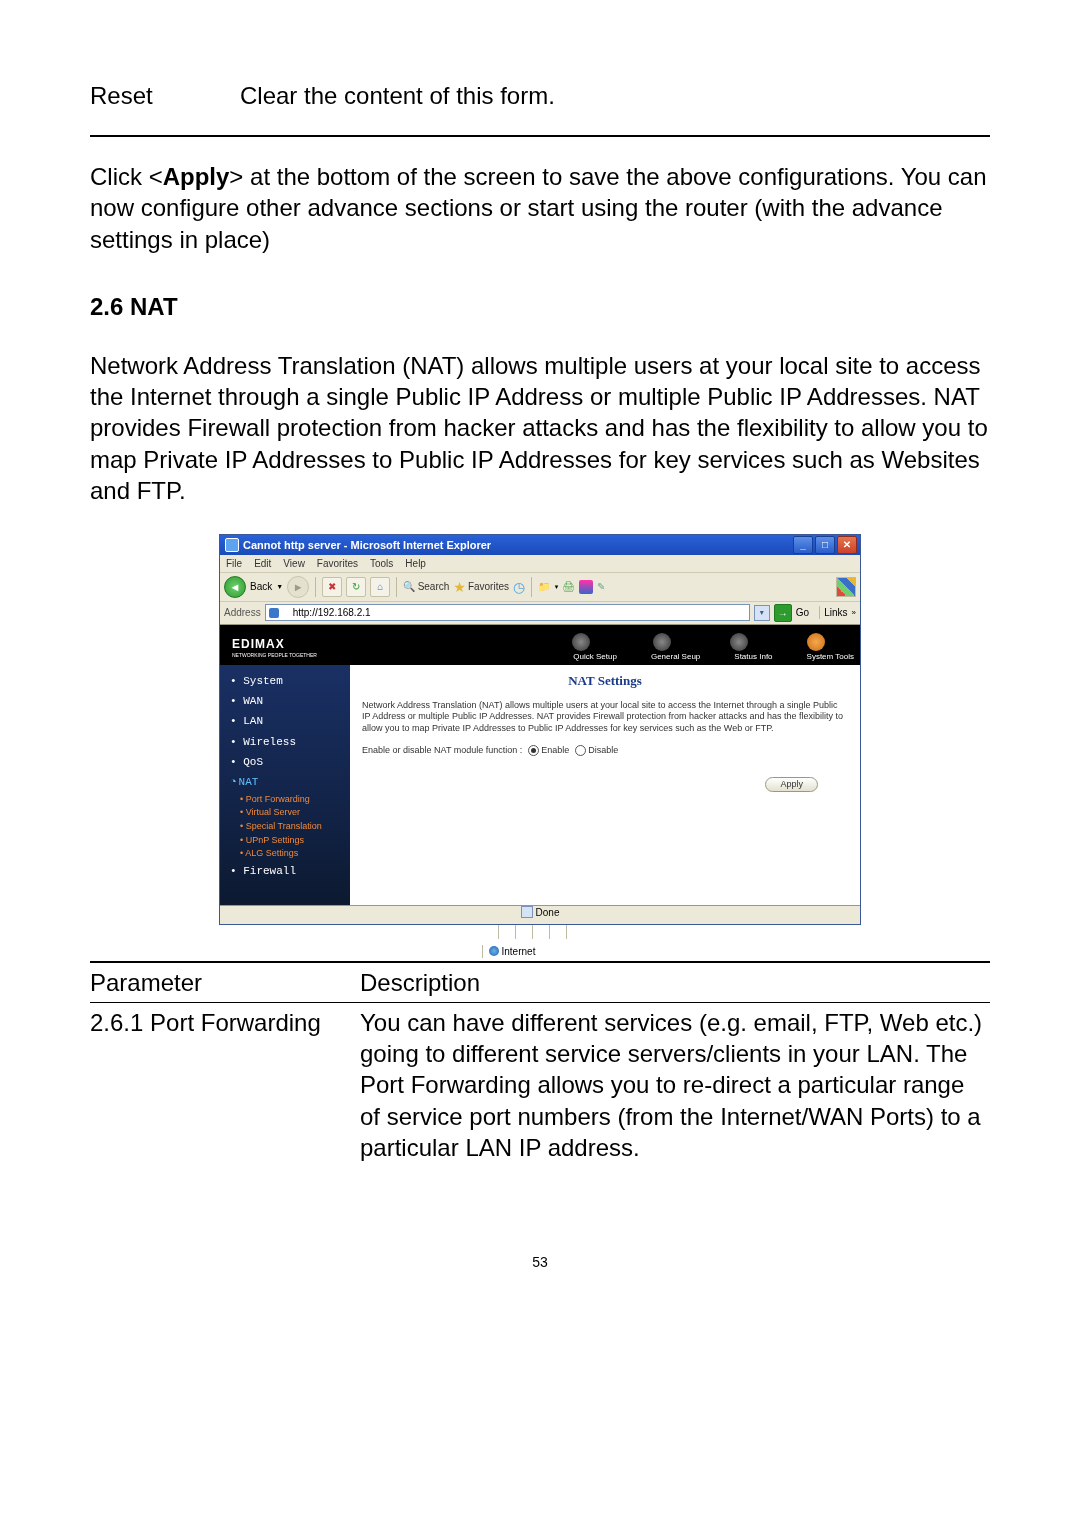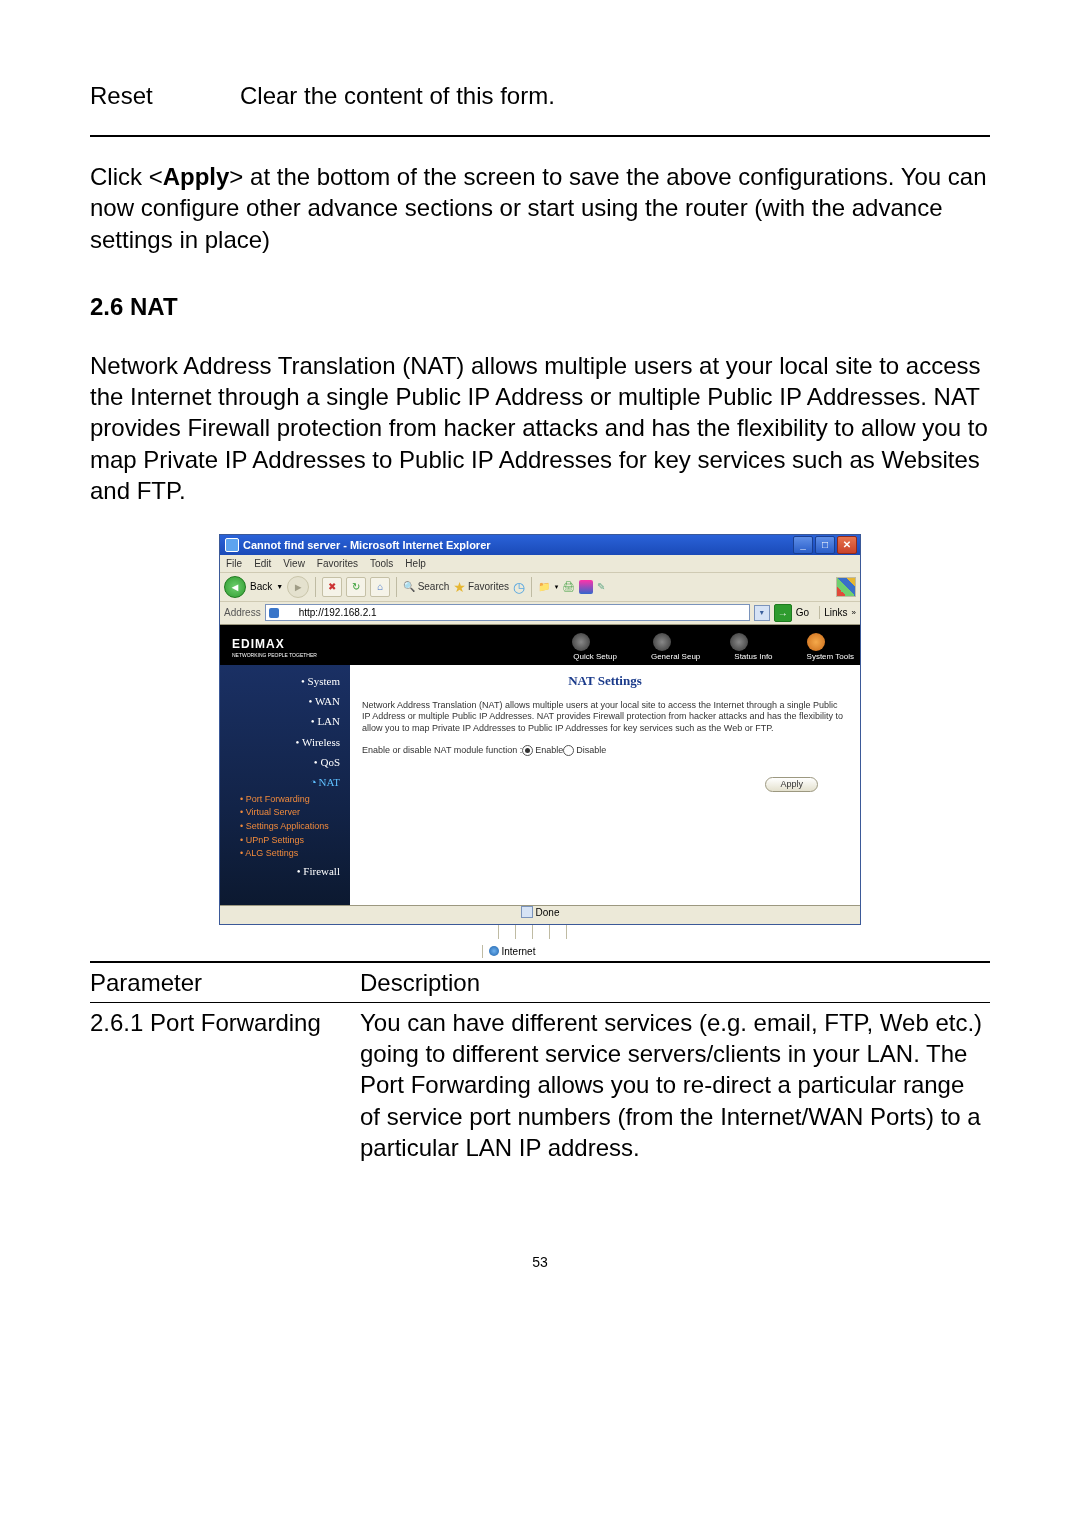--- a/index.html
+++ b/index.html
@@ -152,21 +152,21 @@
     gap: 4px;
     border-bottom: 1px solid #9c9880;
     font-size: 10px;
   }
   .addrbar .addr-label { color: #555; }
   .addrbar .addr-field {
     flex: 1;
     background: #fff;
     border: 1px solid #7a93bb;
     padding: 1px 3px;
-    display: flex; align-items: center; gap: 20px;
+    display: flex; align-items: center; gap: 14px;
   }
   .addrbar .addr-dd {
     width: 14px; height: 14px;
     background: #d6e3f5;
     border: 1px solid #7a93bb;
     color: #3a5f9b;
     display: flex; align-items: center; justify-content: center;
     font-size: 8px;
   }
   .addrbar .go-btn {
@@ -231,22 +231,21 @@
   }
   .sidebar {
     width: 130px;
     background: linear-gradient(#1a3064, #122347 60%, #0c1930);
     color: #fff;
     font-size: 11px;
     padding-top: 6px;
   }
   .sidebar .s-item {
     padding: 3px 10px;
-    font-family: Liberation Serif, serif;
-    text-align: right;
+    font-family: Liberation Mono, monospace;
   }
   .sidebar .s-item::before {
     content: "• ";
   }
   .sidebar .s-item.active {
     color: #5fc0ff;
   }
   .sidebar .s-item.active::before {
     content: "◔";
     margin-right: 2px;
@@ -278,20 +277,21 @@
   }
   .main-content .mc-desc {
     font-size: 9px;
     line-height: 1.3;
     color: #333;
   }
   .main-content .mc-option {
     margin-top: 10px;
     font-size: 9px;
     display: flex;
+    gap: 6px;
   }
   .mc-option .radio {
     display: inline-flex; align-items: center; gap: 2px;
   }
   .mc-option .radio-dot {
     display: inline-block;
     width: 9px; height: 9px;
     border: 1px solid #555;
     border-radius: 50%;
     position: relative;
@@ -391,21 +391,21 @@
   </div>
 
   <div class="section-heading">2.6 NAT</div>
 
   <div class="body-text">Network Address Translation (NAT) allows multiple users at your local site to access the Internet through a single Public IP Address or multiple Public IP Addresses. NAT provides Firewall protection from hacker attacks and has the flexibility to allow you to map Private IP Addresses to Public IP Addresses for key services such as Websites and FTP.</div>
 
   <div class="ie-window">
     <div class="titlebar">
       <div class="title-left">
         <span class="ie-icon"></span>
-        <span>Cannot find server - Microsoft Internet Explorer</span>
+        <span>Cannot http server - Microsoft Internet Explorer</span>
       </div>
       <div class="win-buttons">
         <div class="win-btn">_</div>
         <div class="win-btn">□</div>
         <div class="win-btn close">✕</div>
       </div>
     </div>
     <div class="menubar">
       <span>File</span>
       <span>Edit</span>
@@ -480,21 +480,21 @@
       <div class="main-split">
         <div class="sidebar">
           <div class="s-item">System</div>
           <div class="s-item">WAN</div>
           <div class="s-item">LAN</div>
           <div class="s-item">Wireless</div>
           <div class="s-item">QoS</div>
           <div class="s-item active">NAT</div>
           <div class="s-sub">Port Forwarding</div>
           <div class="s-sub">Virtual Server</div>
-          <div class="s-sub">Settings Applications</div>
+          <div class="s-sub">Special Translation</div>
           <div class="s-sub">UPnP Settings</div>
           <div class="s-sub">ALG Settings</div>
           <div class="s-item">Firewall</div>
         </div>
         <div class="main-content">
           <div class="mc-title">NAT Settings</div>
           <div class="mc-desc">Network Address Translation (NAT) allows multiple users at your local site to access the Internet through a single Public IP Address or multiple Public IP Addresses. NAT provides Firewall protection from hacker attacks and has the flexibility to allow you to map Private IP Addresses to Public IP Addresses for key services such as the Web or FTP.</div>
           <div class="mc-option">
             <span>Enable or disable NAT module function :</span>
             <span class="radio">

